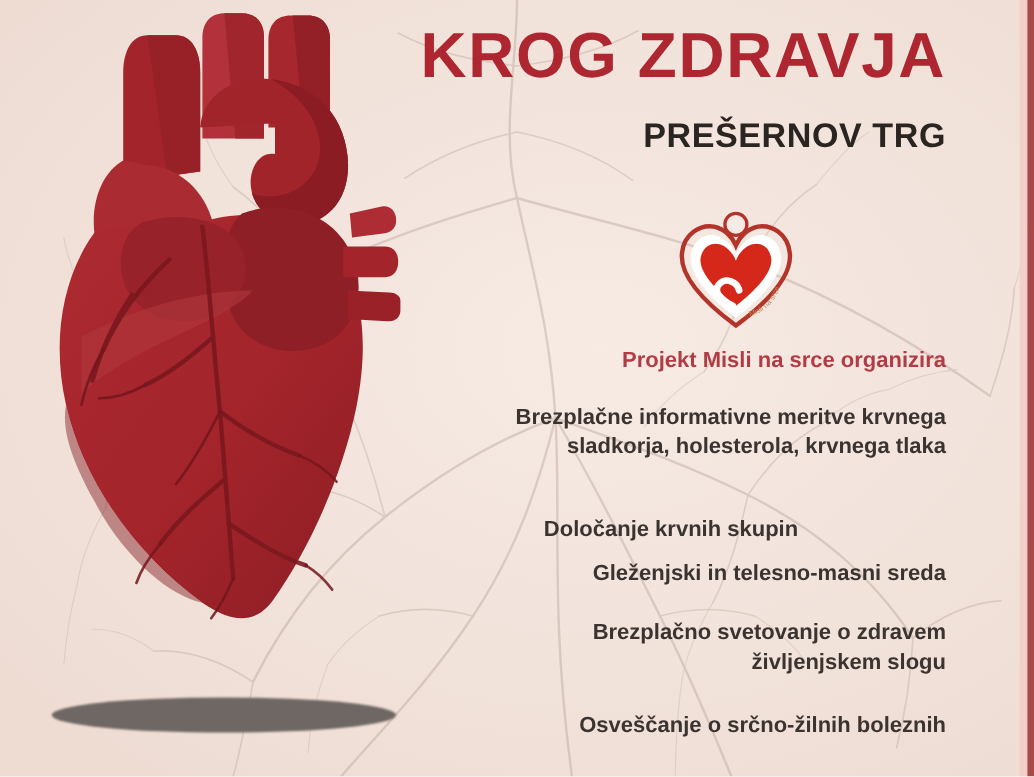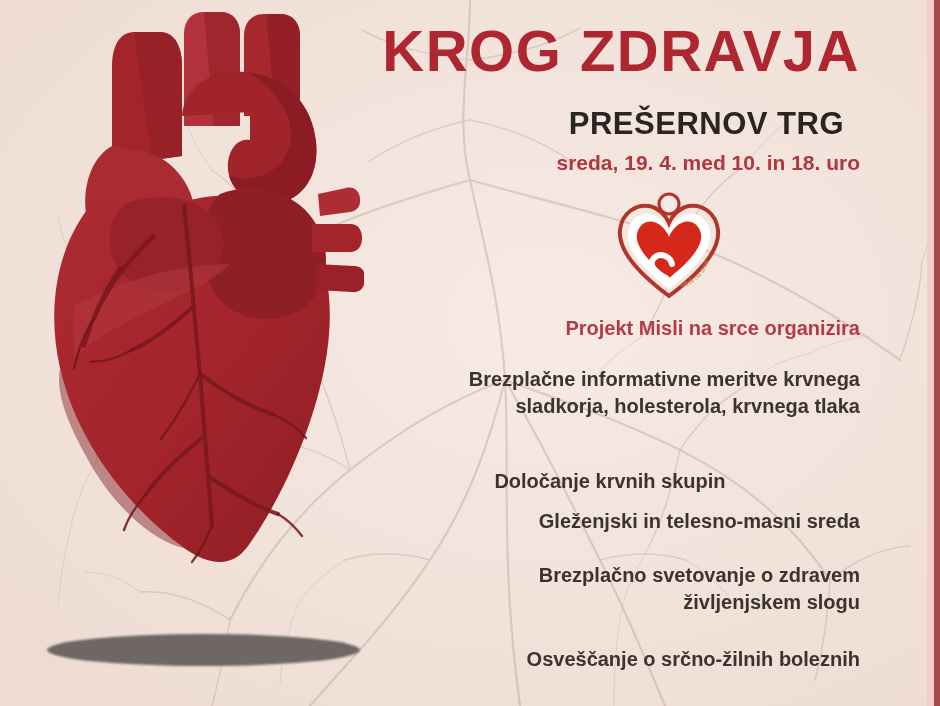--- a/index.html
+++ b/index.html
@@ -34,21 +34,21 @@
   #content{
     position:absolute;left:360px;top:0;width:500px;height:512px;
     text-align:right;
   }
   #title{
     position:absolute;right:0px;top:22px;
     font-size:58px;font-weight:bold;letter-spacing:1.5px;
     color:#ae2730;line-height:1;white-space:nowrap;
   }
   #place{
-    position:absolute;right:16px;top:108px;
+    position:absolute;right:0px;top:108px;
     font-size:31px;font-weight:bold;letter-spacing:.5px;
     color:#2b2522;line-height:1;white-space:nowrap;
   }
   #date{
     position:absolute;right:0px;top:152px;
     font-size:21px;font-weight:bold;
     color:#b0363f;line-height:1;white-space:nowrap;
   }
 
   
@@ -211,21 +211,20 @@
   </div>
 
   <div id="shadow"></div>
 
   <div id="content">
 
     <div id="title">KROG ZDRAVJA</div>
 
     <div id="place">PREŠERNOV TRG</div>
 
-    <div id="date">sreda, 19. 4. med 10. in 18. uro</div>
 
     <div id="logo">
       <svg width="110" height="112" viewBox="0 0 110 112">
 
         <circle cx="55" cy="12" r="10" fill="none" stroke="#b2342b" stroke-width="3"></circle>
         <circle cx="55" cy="12" r="6" fill="#f6ece7"></circle>
 
         <path d="M55 104 C 20 78, 4 56, 6 38 C 8 20, 23 12, 35 14
                  C 45 16, 52 24, 55 31 C 58 24, 65 16, 75 14
                  C 87 12, 102 20, 104 38 C 106 56, 90 78, 55 104 Z" fill="none" stroke="#b2342b" stroke-width="4"></path>

